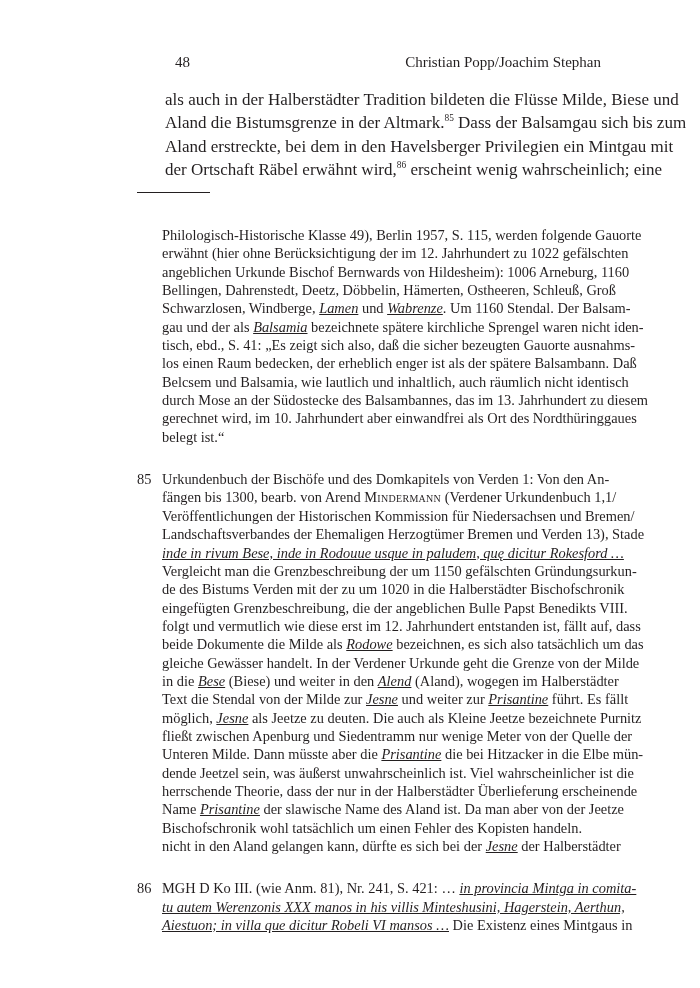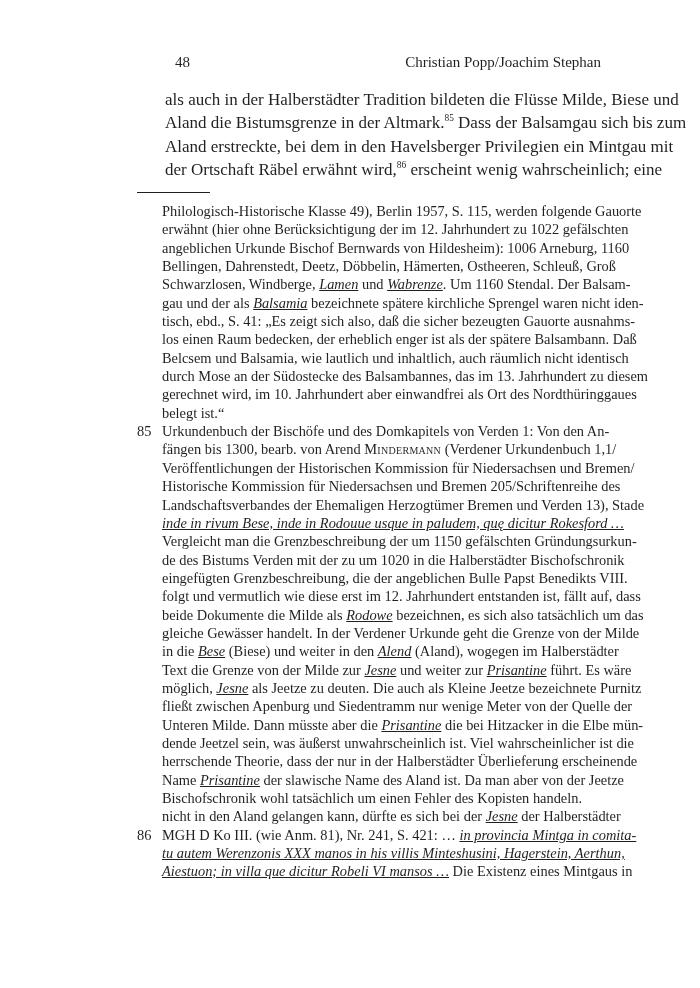--- a/index.html
+++ b/index.html
@@ -11,21 +11,21 @@
   .page-number { position: absolute; left: 0; top: 0; }
   .header-title { position: absolute; left: 0; right: 0; top: 0; text-align: right; }
   .main-text { position: absolute; left: 137px; top: 88px; width: 426px;
                font-size: 17px; line-height: 23.3px; text-align: justify; margin-left: 28px; }
   .main-text .line { display: block; text-align: justify; text-align-last: justify; white-space: nowrap; }
   sup { font-size: 0.55em; vertical-align: 0.75em; line-height: 0; }
   .footnote-rule { position: absolute; left: 137px; top: 192px; width: 73px; height: 0;
                    border-top: 1px solid #231f20; }
   .footnotes { position: absolute; left: 137px; top: 202px; width: 426px;
                font-size: 14.4px; line-height: 18.35px; }
-  .fn { position: relative; padding-left: 25px; }
+  .fn { position: relative; padding-left: 25px; margin-top: 24px; }
   .fn-num { position: absolute; left: 0; top: 0; }
   .fn .line { display: block; text-align: justify; text-align-last: justify; white-space: nowrap; }
   .fn .line.last { text-align-last: left; }
   .sc { font-variant: small-caps; letter-spacing: 0.3px; }
   i { font-style: italic; text-decoration: underline; }
 </style>
 </head>
 <body>
 
 <div class="page">
@@ -56,31 +56,30 @@
         <span class="line"><span>Belcsem und Balsamia, wie lautlich und inhaltlich, auch räumlich nicht identisch</span></span>
         <span class="line"><span>durch Mose an der Südostecke des Balsambannes, das im 13. Jahrhundert zu diesem</span></span>
         <span class="line"><span>gerechnet wird, im 10. Jahrhundert aber einwandfrei als Ort des Nordthüringgaues</span></span>
         <span class="line last"><span>belegt ist.“</span></span>
       </div>
       <div class="fn">
         <span class="fn-num">85</span>
         <span class="line"><span>Urkundenbuch der Bischöfe und des Domkapitels von Verden 1: Von den An-</span></span>
         <span class="line"><span>fängen bis 1300, bearb. von Arend </span><span class="sc">Mindermann</span><span> (Verdener Urkundenbuch 1,1/</span></span>
         <span class="line"><span>Veröffentlichungen der Historischen Kommission für Niedersachsen und Bremen/</span></span>
-        <span class="line"><span>Historische Kommission für Niedersachsen und Bremen 205/Schriftenreihe des</span></span>
         <span class="line"><span>Landschaftsverbandes der Ehemaligen Herzogtümer Bremen und Verden 13), Stade</span></span>
         <span class="line"><i>inde in rivum Bese, inde in Rodouue usque in paludem, quę dicitur Rokesford …</i></span>
         <span class="line"><span>Vergleicht man die Grenzbeschreibung der um 1150 gefälschten Gründungsurkun-</span></span>
         <span class="line"><span>de des Bistums Verden mit der zu um 1020 in die Halberstädter Bischofschronik</span></span>
         <span class="line"><span>eingefügten Grenzbeschreibung, die der angeblichen Bulle Papst Benedikts VIII.</span></span>
         <span class="line"><span>folgt und vermutlich wie diese erst im 12. Jahrhundert entstanden ist, fällt auf, dass</span></span>
         <span class="line"><span>beide Dokumente die Milde als </span><i>Rodowe</i><span> bezeichnen, es sich also tatsächlich um das</span></span>
         <span class="line"><span>gleiche Gewässer handelt. In der Verdener Urkunde geht die Grenze von der Milde</span></span>
         <span class="line"><span>in die </span><i>Bese</i><span> (Biese) und weiter in den </span><i>Alend</i><span> (Aland), wogegen im Halberstädter</span></span>
-        <span class="line"><span>Text die Grenze von der Milde zur </span><i>Jesne</i><span> und weiter zur </span><i>Prisantine</i><span> führt. Es wäre</span></span>
+        <span class="line"><span>Text die Stendal von der Milde zur </span><i>Jesne</i><span> und weiter zur </span><i>Prisantine</i><span> führt. Es fällt</span></span>
         <span class="line"><span>möglich, </span><i>Jesne</i><span> als Jeetze zu deuten. Die auch als Kleine Jeetze bezeichnete Purnitz</span></span>
         <span class="line"><span>fließt zwischen Apenburg und Siedentramm nur wenige Meter von der Quelle der</span></span>
         <span class="line"><span>Unteren Milde. Dann müsste aber die </span><i>Prisantine</i><span> die bei Hitzacker in die Elbe mün-</span></span>
         <span class="line"><span>dende Jeetzel sein, was äußerst unwahrscheinlich ist. Viel wahrscheinlicher ist die</span></span>
         <span class="line"><span>herrschende Theorie, dass der nur in der Halberstädter Überlieferung erscheinende</span></span>
         <span class="line"><span>Name </span><i>Prisantine</i><span> der slawische Name des Aland ist. Da man aber von der Jeetze</span></span>
         <span class="line last"><span>Bischofschronik wohl tatsächlich um einen Fehler des Kopisten handeln.</span></span>
         <span class="line"><span>nicht in den Aland gelangen kann, dürfte es sich bei der </span><i>Jesne</i><span> der Halberstädter</span></span>
       </div>
       <div class="fn">

